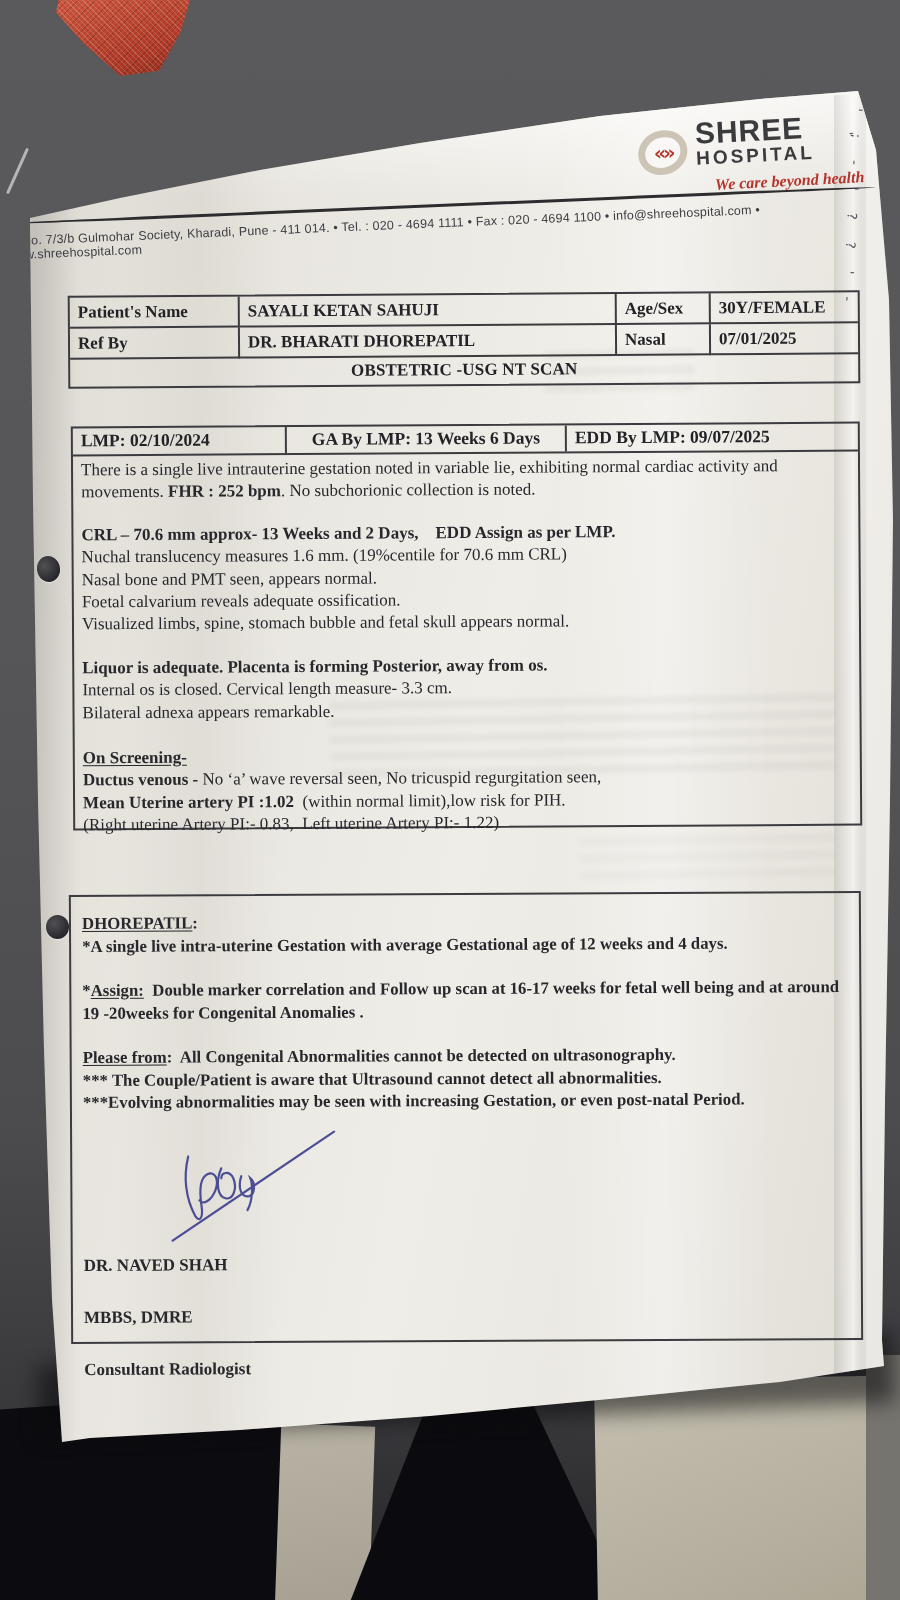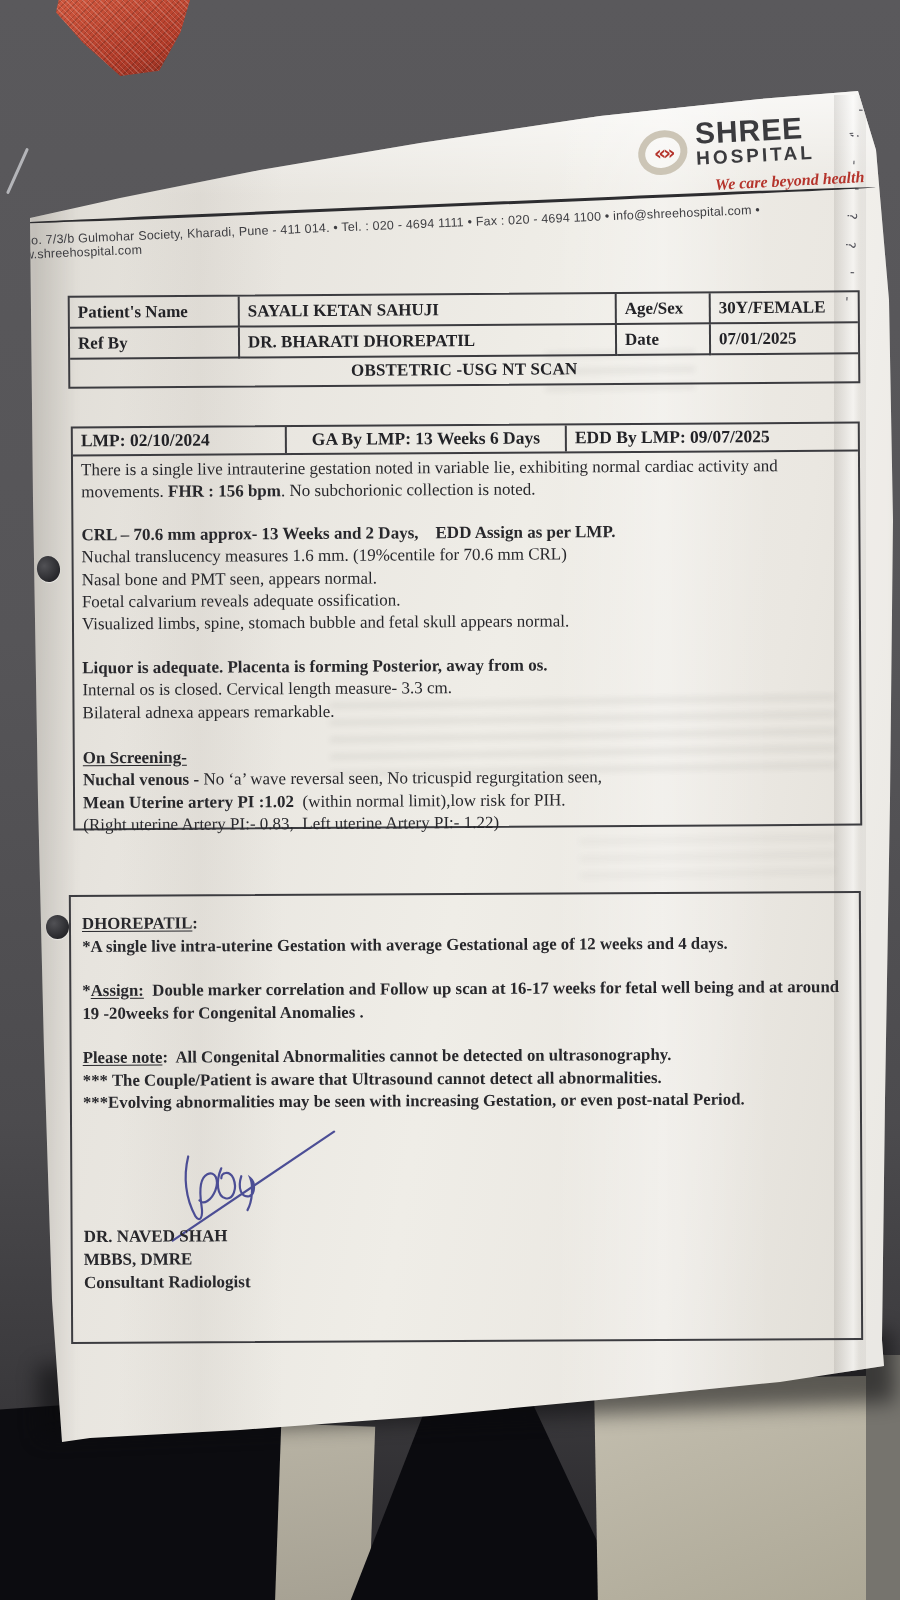--- a/index.html
+++ b/index.html
@@ -67,21 +67,21 @@
   .t{font-size:17px;line-height:22.4px;color:#28282c;margin:0;white-space:pre-wrap;}
   .b{font-weight:bold;}
   .u{text-decoration:underline;text-underline-offset:2px;}
   .mt1{margin-top:20px;} .mt2{margin-top:21px;} .mt3{margin-top:23px;}
   
   .ibox{left:70px;top:893px;width:792px;height:449px;border:2px solid #3c3c40;transform:rotate(-0.3deg);box-sizing:border-box;}
   .ibody{padding:16px 12px 0 11px;}
   .it{font-size:16.8px;line-height:22.5px;font-weight:bold;color:#28282c;margin:0;white-space:pre-wrap;}
   .sig-svg{position:absolute;left:76px;top:230px;}
   .doctor{position:absolute;left:11px;top:328px;}
-  .doctor div{font-size:17px;font-weight:bold;line-height:23px;color:#28282c;}
+  .doctor div{font-size:17px;font-weight:bold;line-height:23px;color:#28282c;margin-top:29px;}
 </style>
 </head>
 <body>
 
 <div class="scene">
 
   <div class="abs leg-left"></div>
   <div class="abs floor-mid"></div>
   <div class="abs leg-mid"></div>
   <div class="abs floor-right"></div>
@@ -121,55 +121,55 @@
     <div class="abs ptable">
       <div class="prow">
         <div class="pc br bb">Patient's Name</div>
         <div class="pc br bb">SAYALI KETAN SAHUJI</div>
         <div class="pc br bb">Age/Sex</div>
         <div class="pc bb">30Y/FEMALE</div>
       </div>
       <div class="prow">
         <div class="pc br bb">Ref By</div>
         <div class="pc br bb">DR. BHARATI DHOREPATIL</div>
-        <div class="pc br bb">Date</div>
+        <div class="pc br bb">Nasal</div>
         <div class="pc bb">07/01/2025</div>
       </div>
       <div class="scan-title">OBSTETRIC -USG NT SCAN</div>
     </div>
 
     <div class="abs rbox">
       <div class="lmp-row">
         <div class="lmp-cell br">LMP: 02/10/2024</div>
         <div class="lmp-cell br" style="text-align:center;">GA By LMP:  13 Weeks 6 Days</div>
         <div class="lmp-cell">EDD By LMP: 09/07/2025</div>
       </div>
       <div class="rbody">
-        <p class="t"><span>There is a single live intrauterine gestation noted in variable lie, exhibiting normal cardiac activity and movements. </span><span class="b">FHR : 156 bpm</span><span>. No subchorionic collection is noted.</span></p>
+        <p class="t"><span>There is a single live intrauterine gestation noted in variable lie, exhibiting normal cardiac activity and movements. </span><span class="b">FHR : 252 bpm</span><span>. No subchorionic collection is noted.</span></p>
         <p class="t b mt1">CRL – 70.6 mm approx- 13 Weeks and 2 Days,    EDD Assign as per LMP.</p>
         <p class="t">Nuchal translucency measures 1.6 mm. (19%centile for 70.6 mm CRL)</p>
         <p class="t">Nasal bone and PMT seen, appears normal.</p>
         <p class="t">Foetal calvarium reveals adequate ossification.</p>
         <p class="t">Visualized limbs, spine, stomach bubble and fetal skull appears normal.</p>
         <p class="t b mt2">Liquor is adequate. Placenta is forming Posterior, away from os.</p>
         <p class="t">Internal os is closed. Cervical length measure- 3.3 cm.</p>
         <p class="t">Bilateral adnexa appears remarkable.</p>
         <p class="t b u mt3">On Screening-</p>
-        <p class="t"><span class="b">Nuchal venous - </span><span>No ‘a’ wave reversal seen, No tricuspid regurgitation seen,</span></p>
+        <p class="t"><span class="b">Ductus venous - </span><span>No ‘a’ wave reversal seen, No tricuspid regurgitation seen,</span></p>
         <p class="t"><span class="b">Mean Uterine artery PI :1.02</span><span>  (within normal limit),low risk for PIH.</span></p>
         <p class="t">(Right uterine Artery PI:- 0.83,  Left uterine Artery PI:- 1.22)</p>
       </div>
     </div>
 
     <div class="abs ibox">
       <div class="ibody">
         <p class="it"><span class="u">DHOREPATIL</span><span>:</span></p>
         <p class="it">*A single live intra-uterine Gestation with average Gestational age of 12 weeks and 4 days.</p>
         <p class="it" style="margin-top:22px;"><span>*</span><span class="u">Assign:</span><span>  Double marker correlation and Follow up scan at 16-17 weeks for fetal well being and at around 19 -20weeks for Congenital Anomalies .</span></p>
-        <p class="it" style="margin-top:22px;"><span class="u">Please note</span><span>:  All Congenital Abnormalities cannot be detected on ultrasonography.</span></p>
+        <p class="it" style="margin-top:22px;"><span class="u">Please from</span><span>:  All Congenital Abnormalities cannot be detected on ultrasonography.</span></p>
         <p class="it">*** The Couple/Patient is aware that Ultrasound cannot detect all abnormalities.</p>
         <p class="it">***Evolving abnormalities may be seen with increasing Gestation, or even post-natal Period.</p>
       </div>
       <svg class="sig-svg" width="200" height="120" viewBox="0 0 200 120">
         <g fill="none" stroke="#3b3e8d" stroke-width="2.2" stroke-linecap="round" opacity="0.9">
           <path d="M186 6 L24 114"></path>
           <path d="M40 30 C35 50 37 72 47 90 C51 96 55 92 53 79 C51 65 51 52 59 48 C67 44 71 54 67 64 C63 74 55 79 51 74"></path>
           <path d="M73 42 C67 56 69 70 77 72 C85 74 89 62 85 52 C81 44 73 46 73 52"></path>
           <path d="M93 50 C89 62 93 72 101 70 C107 68 107 56 102 52 C105 60 104 75 99 84"></path>
         </g>

